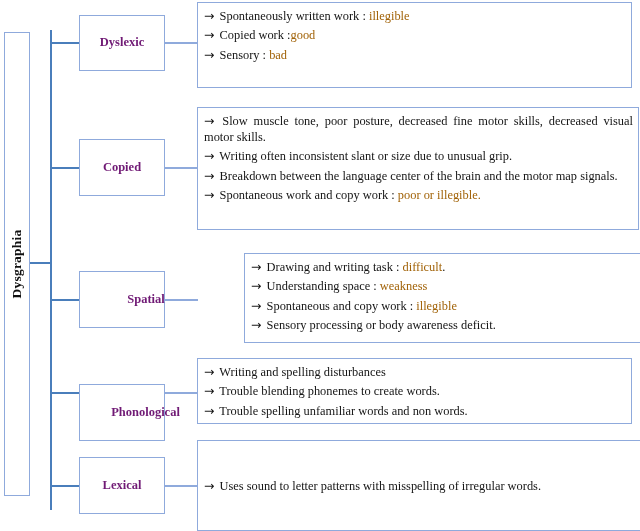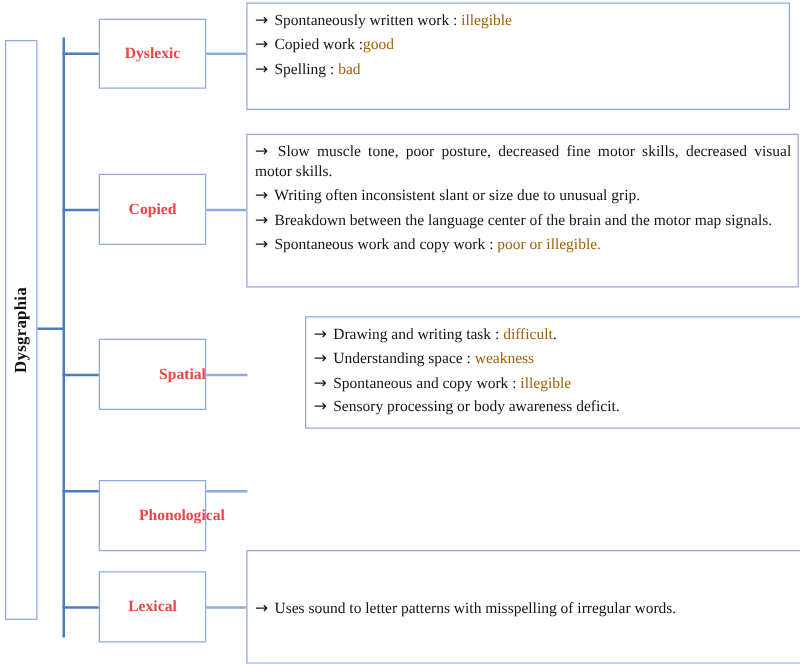--- a/index.html
+++ b/index.html
@@ -80,21 +80,21 @@
     border: 1.6px solid #8faadc;
     background: #ffffff;
     box-sizing: border-box;
     display: flex;
     align-items: center;
     justify-content: center;
   }
   .cat-label {
     font-size: 12.5px;
     font-weight: bold;
-    color: #ef4444;
+    color: #701a75;
     text-align: center;
     line-height: 1.1;
   }
 
   
   .detail-box {
     position: absolute;
     left: 197px;
     border: 1.4px solid #8faadc;
     background: #ffffff;
@@ -156,21 +156,21 @@
     <span class="cat-label">Phonological</span>
   </div>
   <div class="cat-box" style="top:457px; height:57px;">
     <span class="cat-label">Lexical</span>
   </div>
 
   <div class="detail-box" style="top:2px; height:86px; width:435px;">
       <div style="width: 100%;">
         <p class="detail-line"><span class="arrow">→</span><span> Spontaneously written work : </span><span class="hl">illegible</span></p>
         <p class="detail-line"><span class="arrow">→</span><span> Copied work :</span><span class="hl">good</span></p>
-        <p class="detail-line"><span class="arrow">→</span><span> Spelling : </span><span class="hl">bad</span></p>
+        <p class="detail-line"><span class="arrow">→</span><span> Sensory : </span><span class="hl">bad</span></p>
       </div>
     </div>
 
   <div class="detail-box" style="top:107px; height:123px; width:442px;">
       <div style="width: 100%;">
         <p class="detail-line"><span class="arrow">→</span><span> Slow muscle tone, poor posture, decreased fine motor skills, decreased visual motor skills.</span></p>
         <p class="detail-line"><span class="arrow">→</span><span> Writing often inconsistent slant or size due to  unusual grip.</span></p>
         <p class="detail-line"><span class="arrow">→</span><span> Breakdown between the  language  center of the  brain and  the motor  map signals.</span></p>
         <p class="detail-line"><span class="arrow">→</span><span> Spontaneous work and copy work : </span><span class="hl">  poor or illegible.</span></p>
       </div>
@@ -178,20 +178,27 @@
 
   <div class="detail-box" style="top:253px; height:90px; width:435px;margin-left:47px;">
       <div style="width: 100%;">
         <p class="detail-line"><span class="arrow">→</span><span> Drawing and writing task : </span><span class="hl">difficult</span><span>.</span></p>
         <p class="detail-line"><span class="arrow">→</span><span> Understanding space : </span><span class="hl">weakness</span></p>
         <p class="detail-line"><span class="arrow">→</span><span> Spontaneous and copy work : </span><span class="hl">illegible</span></p>
         <p class="detail-line"><span class="arrow">→</span><span> Sensory processing or body awareness deficit.</span></p>
       </div>
     </div>
 
+  <div class="detail-box" style="top:358px; height:66px; width:435px;">
+      <div style="width: 100%;">
+        <p class="detail-line"><span class="arrow">→</span><span> Writing and spelling  disturbances</span></p>
+        <p class="detail-line"><span class="arrow">→</span><span> Trouble  blending  phonemes to create words.</span></p>
+        <p class="detail-line"><span class="arrow">→</span><span>  Trouble spelling unfamiliar words and non words.</span></p>
+      </div>
+    </div>
 
   <div class="detail-box detail-center" style="top:440px; height:91px; width:495px; display:flex; align-items:center;">
       <div style="width: 100%;">
         <p class="detail-line"><span class="arrow">→</span><span> Uses sound to  letter  patterns with  misspelling of irregular  words.</span></p>
       </div>
     </div>
 
 </div>
 
 </body></html>

